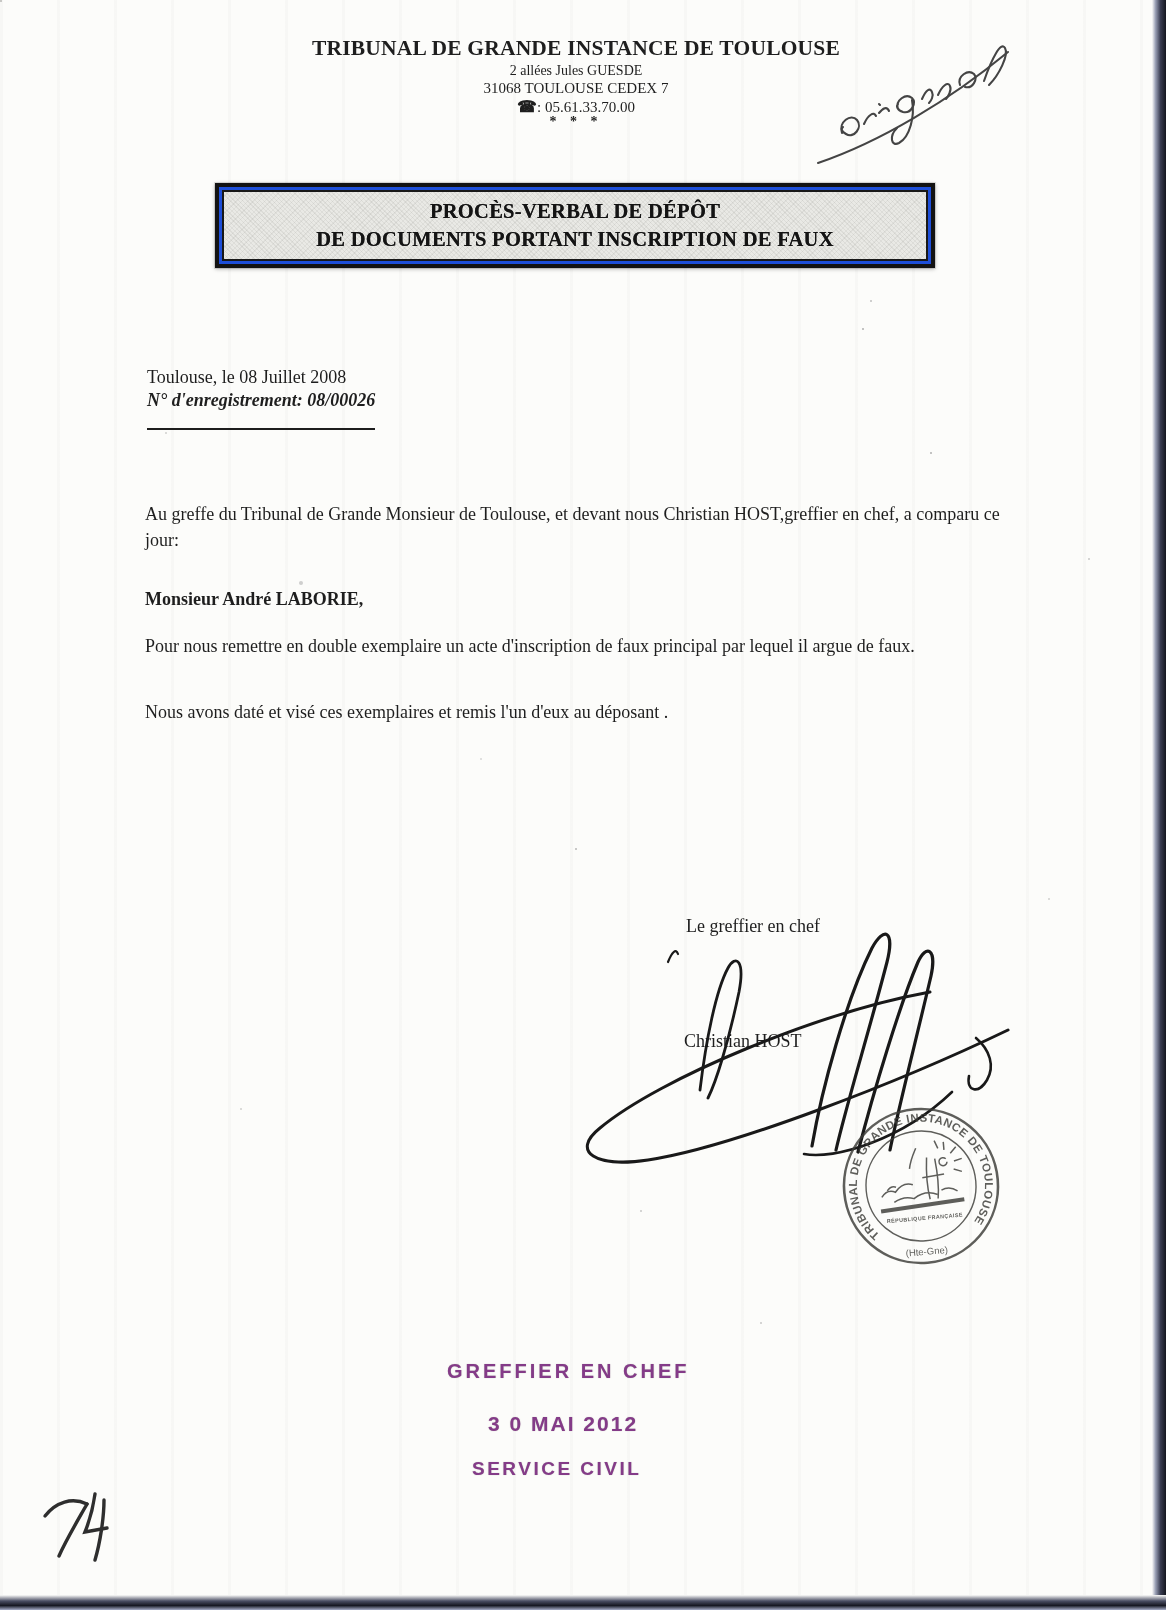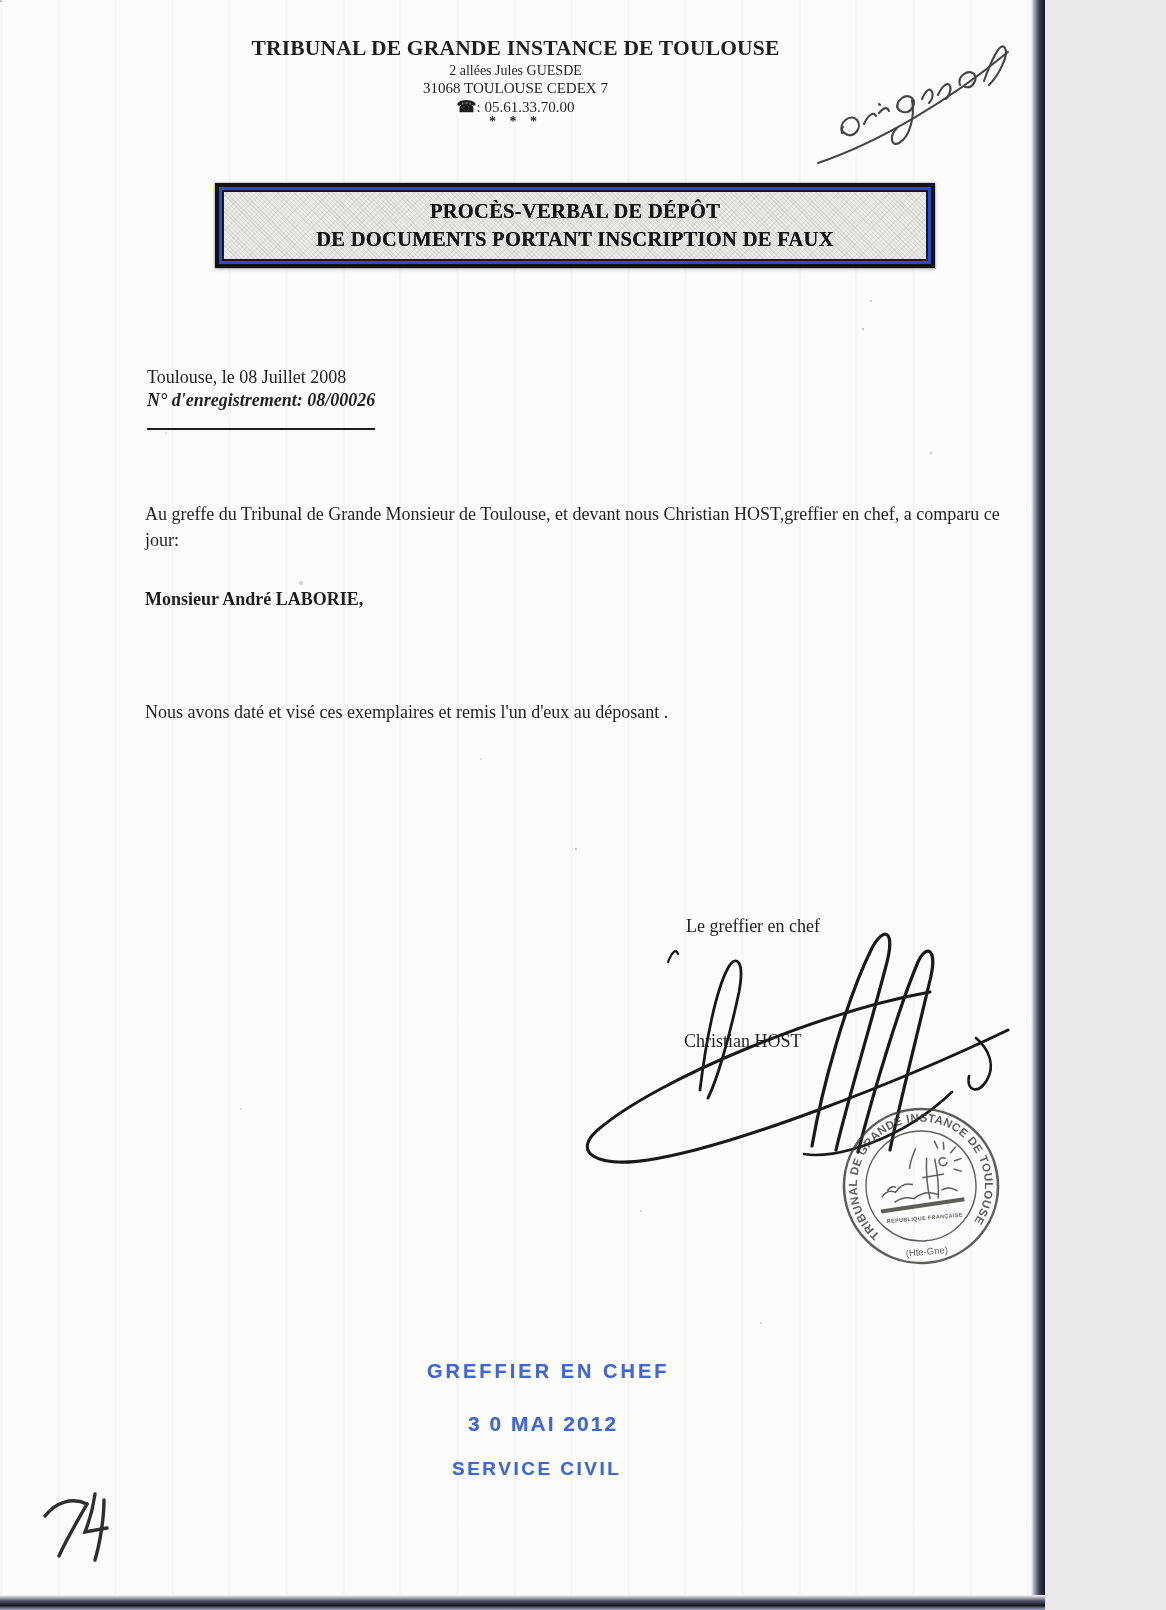--- a/index.html
+++ b/index.html
@@ -1,18 +1,18 @@
 <!DOCTYPE html>
 <html><head>
 <meta charset="utf-8">
 <style>
   html,body{margin:0;padding:0;background:#e9e9e9;}
   .page{
     position:relative;
-    width:1045px;height:1610px;
+    width:1166px;height:1610px;
     background:#fcfcfa;
     overflow:hidden;
     font-family:"Liberation Serif", serif;
     color:#1e1e1e;
   }
   
   .page::before{
     content:"";position:absolute;inset:0;
     background:repeating-linear-gradient(90deg, rgba(0,0,0,0.018) 0 3px, transparent 3px 57px);
     pointer-events:none;
@@ -56,22 +56,22 @@
   .para{left:145px;width:872px;font-size:18px;line-height:1.45;}
   .p1{top:501px;}
   .appearer{top:586px;font-weight:bold;}
   .p2{top:633px;}
   .p3{top:699px;}
 
   .sig-role{left:686px;top:916px;font-size:18px;}
   .sig-name{left:684px;top:1031px;font-size:18px;}
 
   .stamp-gray{
-    font-family:"Liberation Sans", sans-serif;font-weight:bold;color:#1d4ed8;
-    opacity:.85;text-shadow:0 0 1px rgba(134,134,127,.7);white-space:nowrap;
+    font-family:"Liberation Sans", sans-serif;font-weight:bold;color:#701a75;
+    opacity:.85;text-shadow:0 0 1px rgba(134,134,127,.7);white-space:nowrap;margin-left:20px;
   }
   .st1{left:427px;top:1360px;font-size:20px;letter-spacing:3px;}
   .st2{left:468px;top:1412px;font-size:21px;letter-spacing:2px;}
   .st3{left:452px;top:1458px;font-size:19px;letter-spacing:2.5px;}
 
   .svg-overlay{position:absolute;left:0;top:0;pointer-events:none;}
 
   .speck{position:absolute;left:0;top:0;width:2px;height:2px;border-radius:50%;background:#6b6b66;opacity:.45;
     box-shadow: 870px 300px 0 #777, 930px 452px 0 #555, 575px 848px 0 #666,
       300px 582px 0 1px #999, 1088px 558px 0 #888, 862px 328px 0 #555,
@@ -111,20 +111,21 @@
       <div class="title-line">PROCÈS-VERBAL DE DÉPÔT</div>
       <div class="title-line">DE DOCUMENTS PORTANT INSCRIPTION DE FAUX</div>
     </div>
   </div>
 
   <div class="abs date-line">Toulouse, le 08 Juillet 2008</div>
   <div class="abs reg-line">N° d'enregistrement: 08/00026</div>
 
   <div class="abs para p1">Au greffe du Tribunal de Grande Monsieur de Toulouse, et devant nous Christian HOST,greffier en chef, a comparu ce jour:</div>
   <div class="abs para appearer">Monsieur André LABORIE,</div>
+  <div class="abs para p2">Pour nous remettre en double exemplaire un acte d'inscription de faux principal par lequel il argue de faux.</div>
   <div class="abs para p3">Nous avons daté et visé ces exemplaires et remis l'un d'eux au déposant .</div>
 
   <div class="abs sig-role">Le greffier en chef</div>
   <div class="abs sig-name">Christian HOST</div>
 
   <svg class="svg-overlay" width="1166" height="1610">
     <g fill="none" stroke="#191919" stroke-linecap="round">
       <path stroke-width="3" d="M 1008 1030 C 900 1082 730 1148 648 1160 C 596 1168 570 1152 600 1128 C 660 1078 820 1012 930 992"></path>
       <path stroke-width="3.2" d="M 812 1146 C 822 1088 846 1000 872 948 C 884 926 895 930 887 962 C 870 1028 846 1106 836 1150"></path>
       <path stroke-width="3.2" d="M 858 1152 C 874 1090 900 1004 918 962 C 926 944 937 948 931 976 C 916 1040 898 1110 890 1150"></path>

